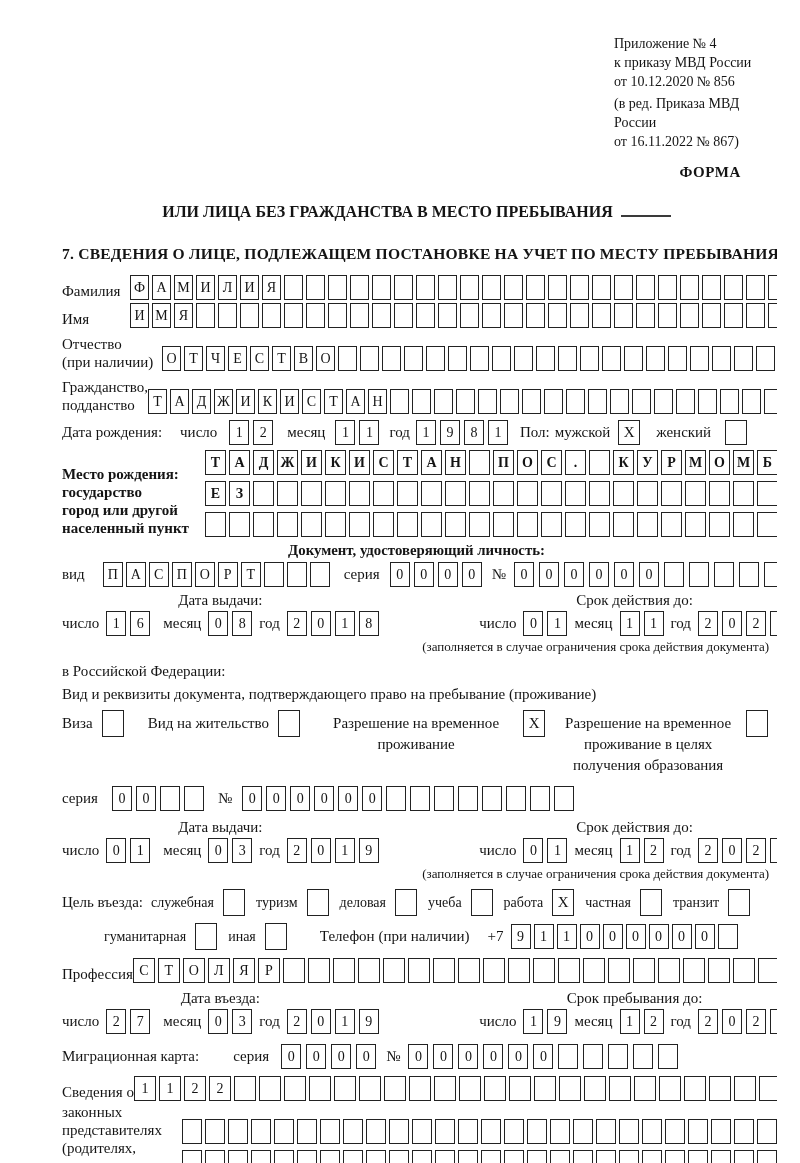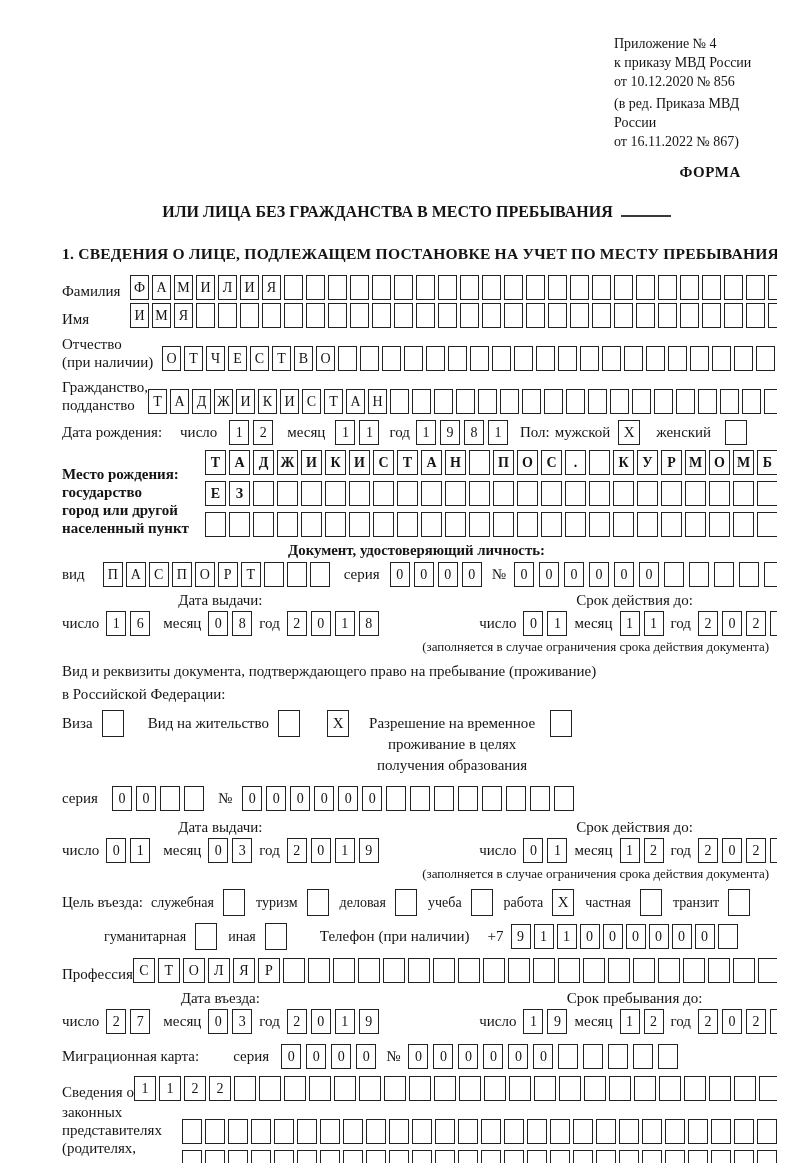--- a/index.html
+++ b/index.html
@@ -90,21 +90,21 @@
     <div>от 10.12.2020 № 856</div>
     <div class="sub">(в ред. Приказа МВД России</div>
     <div>от 16.11.2022 № 867)</div>
   </div>
   <div class="forma">ФОРМА</div>
 
   <div class="title">
     <div><span>ИЛИ ЛИЦА БЕЗ ГРАЖДАНСТВА В МЕСТО ПРЕБЫВАНИЯ</span><span class="blank-line"></span></div>
   </div>
 
-  <div class="sec-head">1. СВЕДЕНИЯ О ЛИЦЕ, ПОДЛЕЖАЩЕМ ПОСТАНОВКЕ НА УЧЕТ ПО МЕСТУ ПРЕБЫВАНИЯ</div>
+  <div class="sec-head">7. СВЕДЕНИЯ О ЛИЦЕ, ПОДЛЕЖАЩЕМ ПОСТАНОВКЕ НА УЧЕТ ПО МЕСТУ ПРЕБЫВАНИЯ</div>
 
   <div class="frow" style="margin-top:12px;">
     <div class="flabel">Фамилия</div>
     <div class="cells">
         <span class="cell">Ф</span>
         <span class="cell">А</span>
         <span class="cell">М</span>
         <span class="cell">И</span>
         <span class="cell">Л</span>
         <span class="cell">И</span>
@@ -444,34 +444,35 @@
               <span class="cell">2</span>
               <span class="cell">5</span>
             </span>
         </div>
       </div>
     </div>
     <div class="date-note">(заполняется в случае ограничения срока действия документа)</div>
   </div>
 
   <div class="intro">
+    <div>в Российской Федерации:</div>
     <div>Вид и реквизиты документа, подтверждающего право на пребывание (проживание)</div>
-    <div>в Российской Федерации:</div>
   </div>
 
   <div class="opts">
     <div class="opt">
       <span class="olabel">Виза</span>
       <span class="box"></span>
     </div>
     <div class="opt" style="margin-left:24px;">
       <span class="olabel">Вид на жительство</span>
       <span class="box"></span>
     </div>
     <div class="opt" style="margin-left:18px;">
+      <span class="olabel c190">Разрешение на временное проживание</span>
       <span class="box">X</span>
     </div>
     <div class="opt" style="margin-left:14px;">
       <span class="olabel c175">Разрешение на временное проживание в целях получения образования</span>
       <span class="box"></span>
     </div>
   </div>
 
   <div class="mini-row" style="margin-top:10px;">
     <span class="inline-word" style="margin-right:14px;">серия</span>

